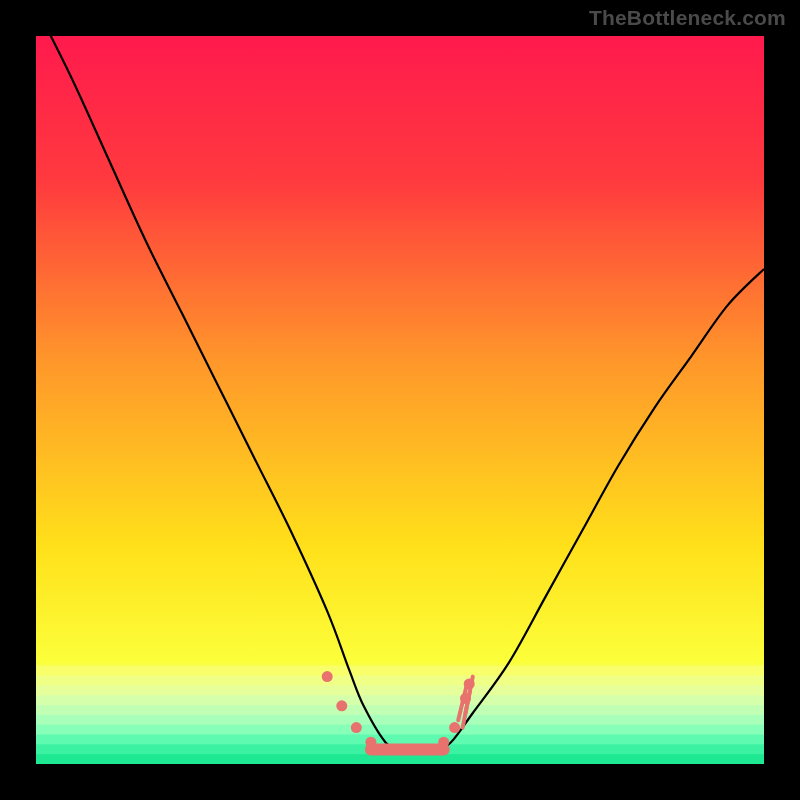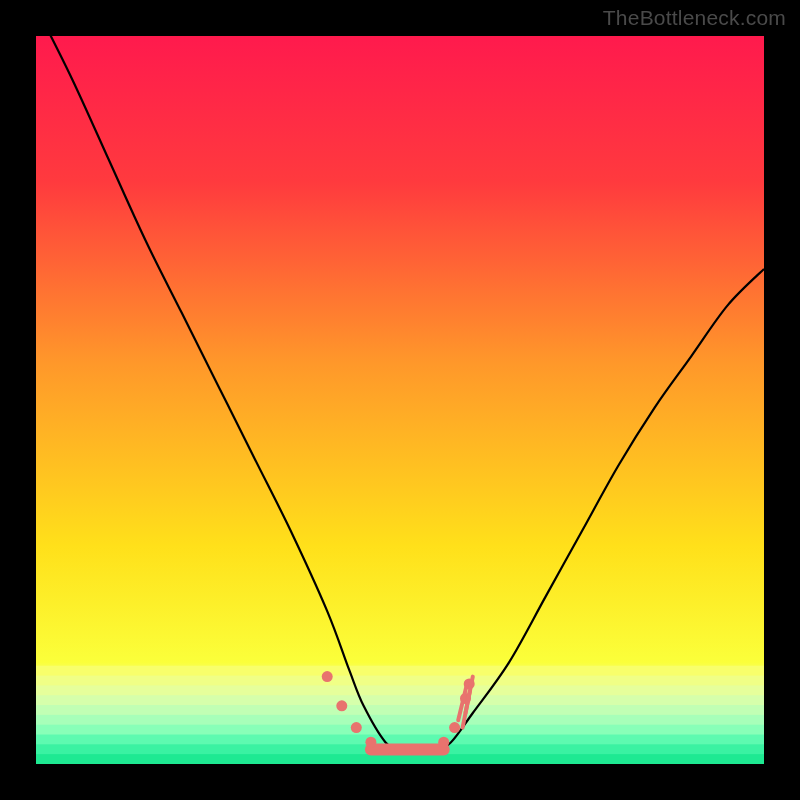--- a/index.html
+++ b/index.html
@@ -37,21 +37,21 @@
     top: 0; left: 0;
     width: 100%;
     height: 100%;
   }
   .watermark {
     position: absolute;
     top: 6px;
     right: 14px;
     color: #4a4a4a;
     font-size: 21px;
-    font-weight: 400;
+    font-weight: 700;
     letter-spacing: 0.2px;
   }
 </style>
 </head>
 <body>
 
 <div class="frame">
 
   <div class="watermark">TheBottleneck.com</div>
 

